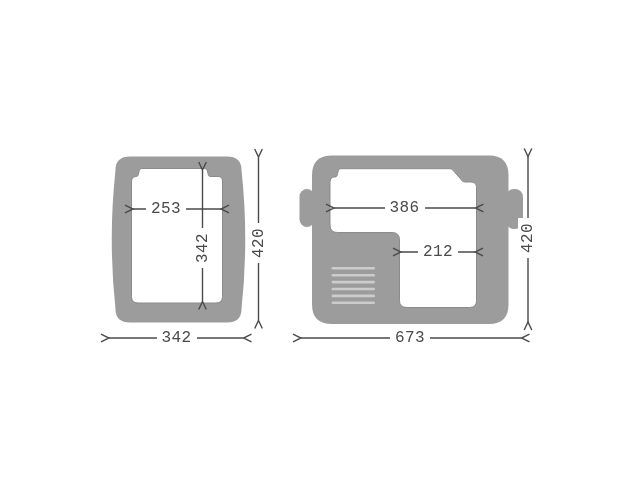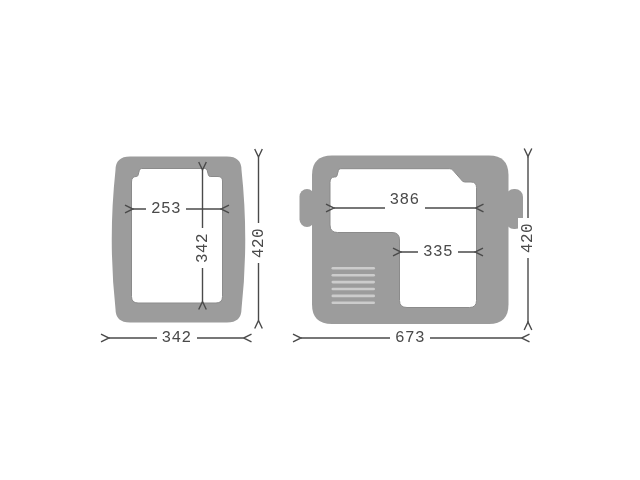--- a/index.html
+++ b/index.html
@@ -137,21 +137,21 @@
   </svg>
 
   <div class="dim-label" style="left:166px;top:209px">253</div>
 
   <div class="dim-label vertical" style="left:202.5px;top:248px">342</div>
 
   <div class="dim-label vertical" style="left:258.5px;top:242.5px">420</div>
 
   <div class="dim-label" style="left:176.5px;top:338px">342</div>
 
-  <div class="dim-label" style="left:404.5px;top:200px">386</div>
+  <div class="dim-label" style="left:404.5px;top:208px">386</div>
 
-  <div class="dim-label" style="left:438px;top:252px">335</div>
+  <div class="dim-label" style="left:438px;top:252px">212</div>
 
   <div class="dim-label vertical" style="left:528px;top:238px">420</div>
 
   <div class="dim-label" style="left:410px;top:338px">673</div>
 
 </div>
 
 </body></html>

